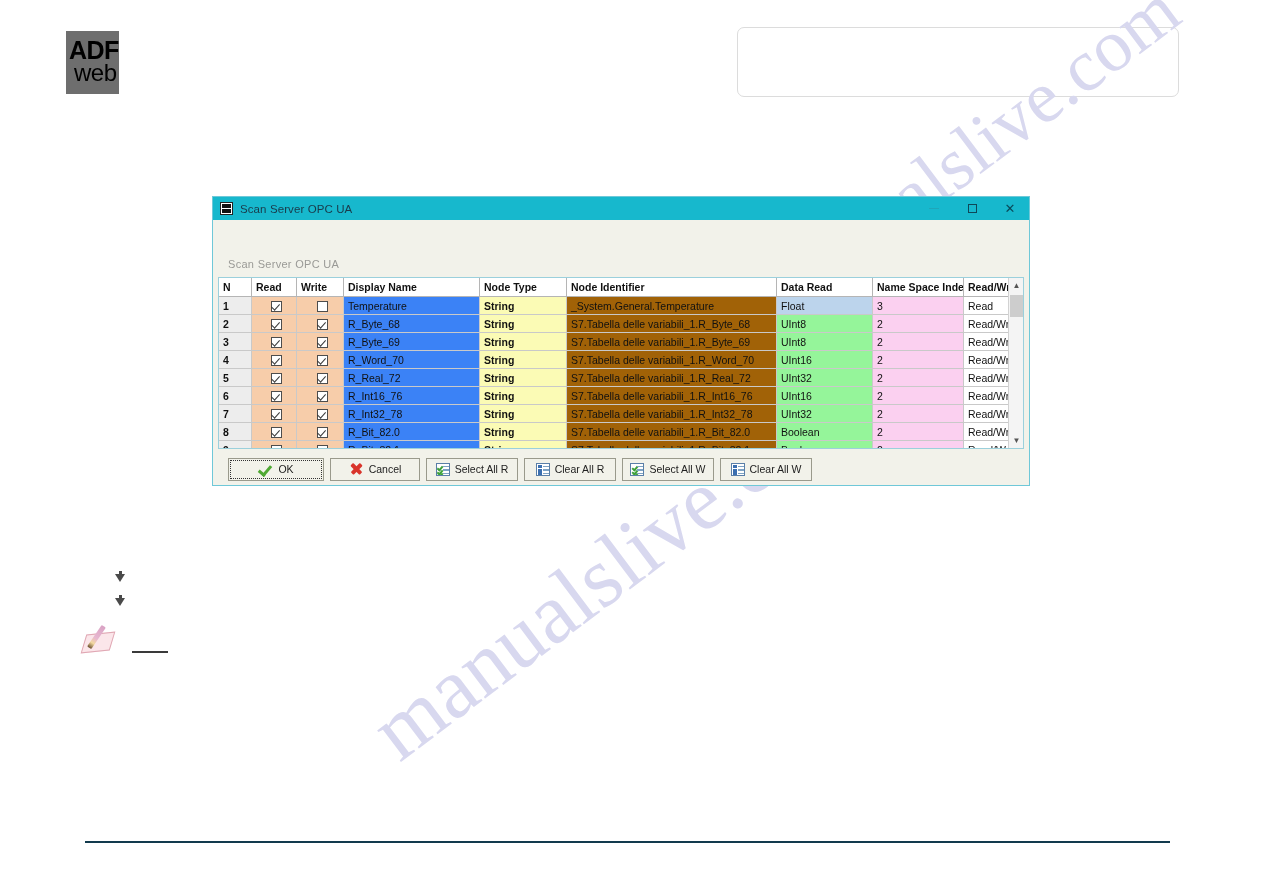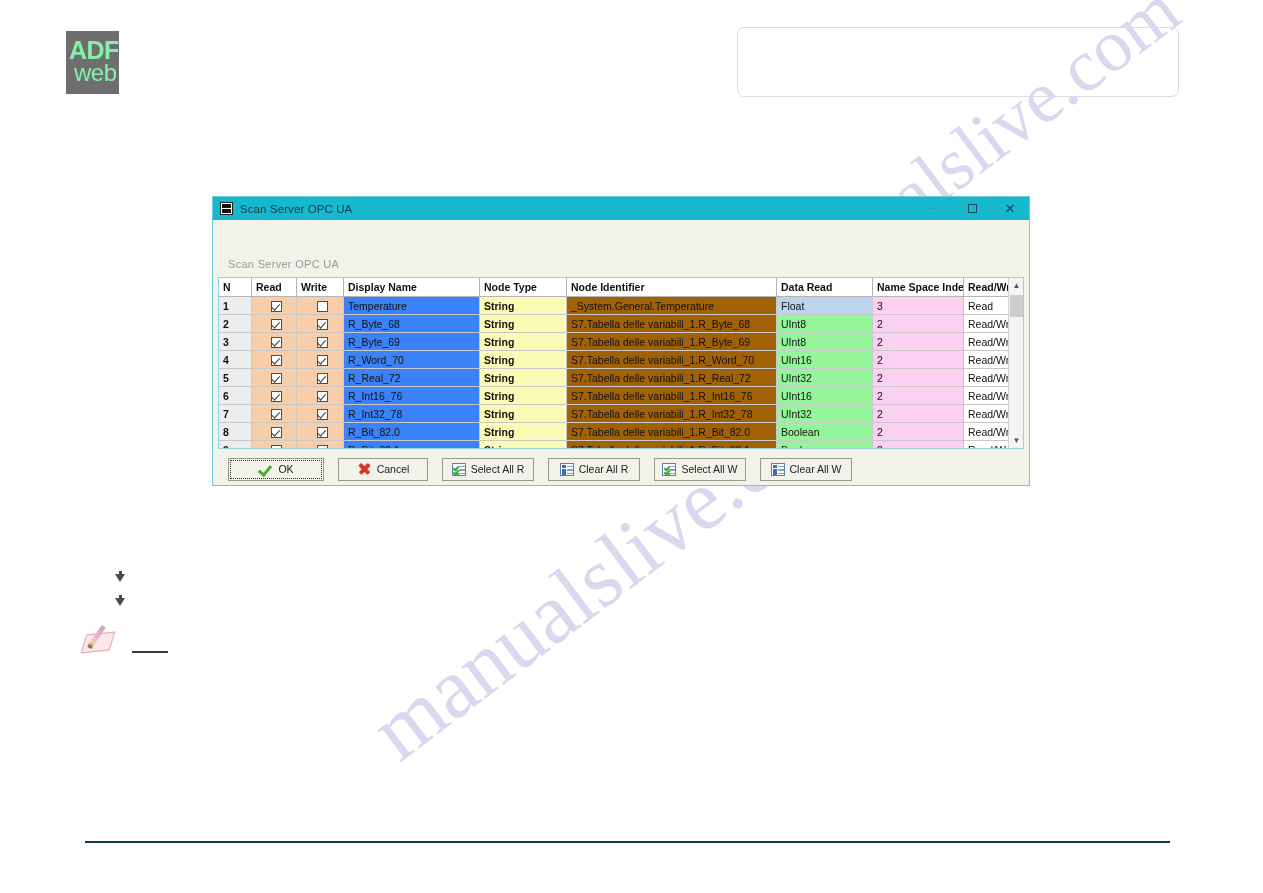--- a/index.html
+++ b/index.html
@@ -48,21 +48,21 @@
     position: absolute;
     left: 66px; top: 31px;
     width: 53px; height: 63px;
     background: #6e6e6e;
     z-index: 2;
   }
   .logo-inner {
     position: absolute;
     left: 0; top: 0;
     width: 53px; height: 63px;
-    color: #86efac;
+    color: #000000;
     font-family: "Liberation Sans", sans-serif;
     line-height: 1;
   }
   .logo-adf {
     position: absolute;
     left: 3px; top: 7px;
     font-size: 25px;
     font-weight: 700;
     letter-spacing: -0.5px;
   }
@@ -306,21 +306,21 @@
   }
 
   
   .btnbar {
     position: absolute;
     left: 5px; top: 259px;
     width: 806px;
     height: 26px;
     display: flex;
     align-items: center;
-    gap: 14px;
+    gap: 6px;
     padding-left: 10px;
     box-sizing: border-box;
   }
   .btn {
     height: 23px;
     background: #f2f2ea;
     border: 1px solid #9a9a8c;
     display: flex;
     align-items: center;
     justify-content: center;

